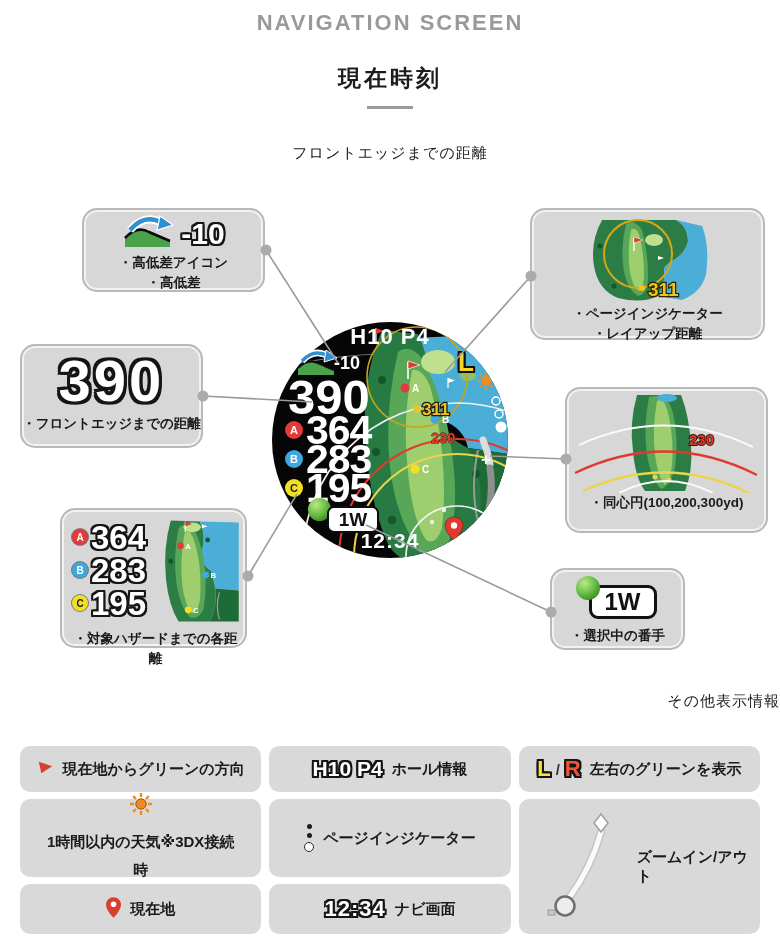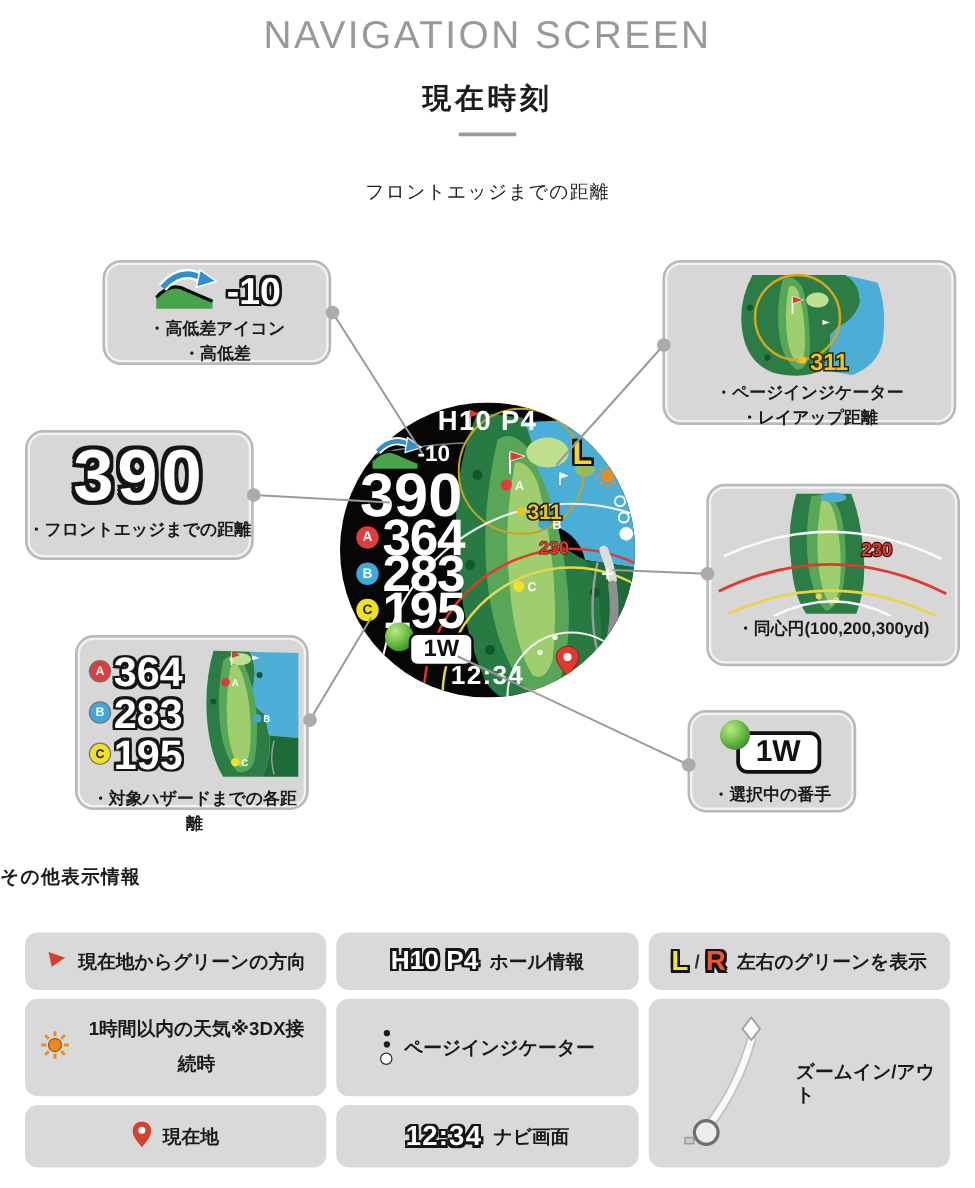--- a/index.html
+++ b/index.html
@@ -2,21 +2,21 @@
 <html><head>
 <meta charset="utf-8">
 <style>
   * { margin:0; padding:0; box-sizing:border-box; }
   html,body { width:780px; height:950px; background:#fff; overflow:hidden;
     font-family:"Liberation Sans","DejaVu Sans",sans-serif; }
   .page { position:relative; width:780px; height:950px; }
 
   
   .hdr-title { position:absolute; top:10px; left:0; width:100%; text-align:center;
-    font-size:31px; letter-spacing:2px; color:#98999b; font-weight:400; }
+    font-size:22px; letter-spacing:2px; color:#98999b; font-weight:700; }
   .hdr-sub { position:absolute; top:63px; left:0; width:100%; text-align:center;
     font-size:23px; font-weight:bold; color:#1c1c1c; letter-spacing:3px; }
   .hdr-divider { position:absolute; top:106px; left:367px; width:46px; height:3px; background:#9b9b9b; }
   .hdr-tagline { position:absolute; top:144px; left:0; width:100%; text-align:center;
     font-size:15px; color:#222; letter-spacing:1px; }
 
   
   .ol2 { color:#fff; font-weight:bold;
     text-shadow:-2px -2px 0 #151515,0 -2px 0 #151515,2px -2px 0 #151515,-2px 0 0 #151515,
       2px 0 0 #151515,-2px 2px 0 #151515,0 2px 0 #151515,2px 2px 0 #151515; }
@@ -77,28 +77,28 @@
     background:radial-gradient(circle at 35% 30%, #b9e986 0%, #6abf45 45%, #3d8c28 78%, #2b681c 100%); }
   .club-box { position:absolute; left:17px; top:9px; width:68px; height:34px; background:#fff;
     border:3px solid #111; border-radius:9px; display:flex; align-items:center; justify-content:center;
     font-size:24px; font-weight:bold; color:#111; }
   .mapwrap { display:flex; justify-content:center; }
 
   
   .connectors { position:absolute; inset:0; z-index:6; pointer-events:none; }
 
   
-  .other-head { position:absolute; top:692px; left:0; width:100%; text-align:left;
-    font-size:15px; color:#1c1c1c; font-weight:700; letter-spacing:1px; }
+  .other-head { position:absolute; top:692px; left:0; width:100%; text-align:right;
+    font-size:15px; color:#1c1c1c; font-weight:400; letter-spacing:1px; }
   .grid { position:absolute; left:20px; top:746px; width:740px; display:grid;
     grid-template-columns:1fr 1fr 1fr; grid-template-rows:46px 78px 50px; gap:7px 8px; }
   .cell { background:#d9d9d9; border-radius:10px; display:flex; align-items:center;
     justify-content:center; gap:9px; font-size:15px; font-weight:600; color:#1a1a1a; }
   .cell-tall { grid-column:3; grid-row:2 / 4; justify-content:flex-start; padding-left:16px; gap:6px; }
-  .cell-weather { padding:0 12px; }
+  .cell-weather { flex-direction:column; padding:0 12px; }
   .cell-weather .lbl { flex:1; text-align:center; line-height:1.9; max-width:198px; }
   .big-ol { font-size:21px; }
   .lr-l { font-size:22px; color:#f5e23c; }
   .lr-r { font-size:22px; color:#f0562d; }
   .lr-sep { font-size:15px; color:#333; font-weight:bold; margin:0 -4px; }
   .dots-col { display:flex; flex-direction:column; align-items:center; gap:4px; }
   .dot-sm { width:5px; height:5px; border-radius:50%; background:#1d1d1d; }
   .dot-lg { width:10px; height:10px; border-radius:50%; background:#fff; border:1.5px solid #2a2a2a; }
 </style>
 </head>

